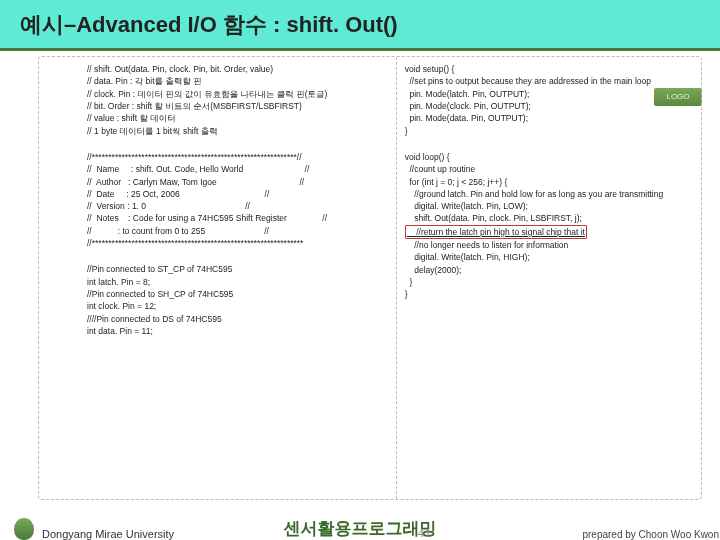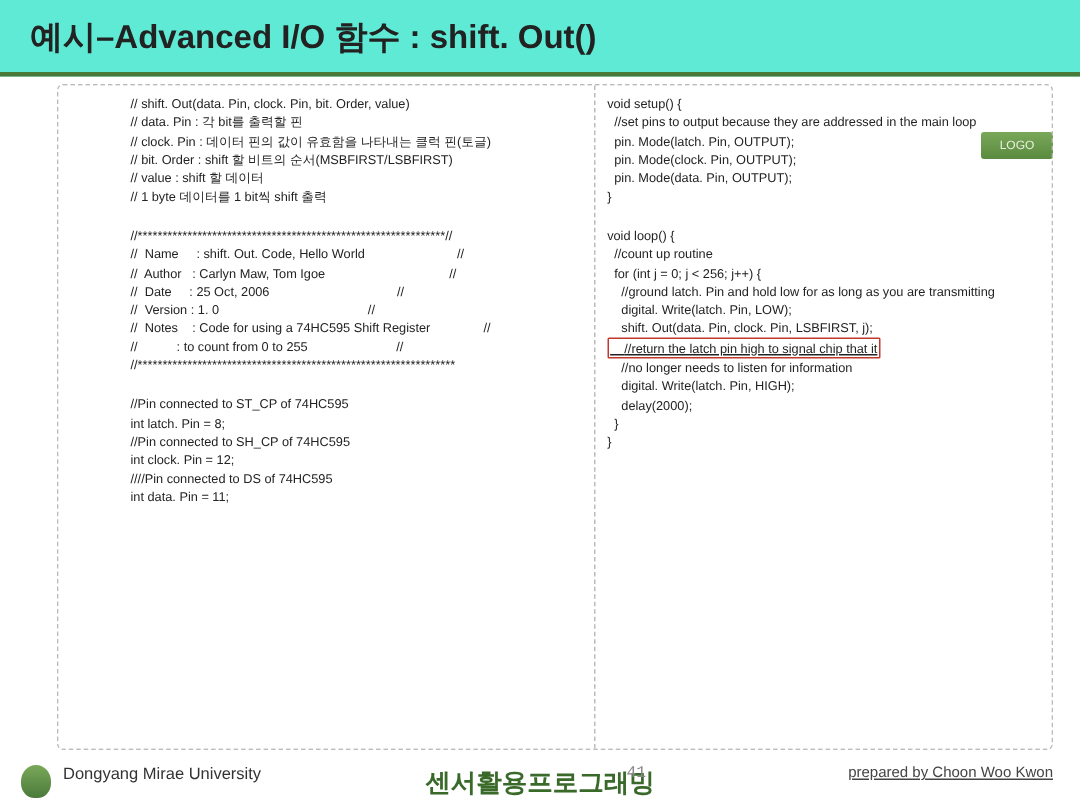--- a/index.html
+++ b/index.html
@@ -64,21 +64,21 @@
     border-radius: 1px;
     padding: 0 1px;
     display: inline-block;
     text-decoration: underline;
   }
   .footer {
     position: absolute;
     left: 0; right: 0; bottom: 0;
     height: 30px;
     display: flex;
-    align-items: flex-start;
+    align-items: flex-end;
     font-size: 10px;
   }
   .foot-left {
     width: 20px;
     height: 22px;
     margin-left: 14px;
     margin-right: 8px;
     border-radius: 50% 50% 45% 45%;
     background: linear-gradient(#7aa85a, #4a7a3a);
   }
@@ -93,23 +93,22 @@
   }
   .foot-page {
     position: absolute;
     left: 58%;
     color: #888;
     font-size: 11px;
     font-family: Liberation Mono, monospace;
   }
   .foot-right {
     position: absolute;
-    right: 18px;
+    right: 1px;
     color: #444;
-    text-decoration: underline;
   }
 </style>
 </head>
 <body>
 
 <div class="title-bar">
   <h1>예시–Advanced I/O 함수 : shift. Out()</h1>
 </div>
 
 <div class="logo-box">LOGO</div>

